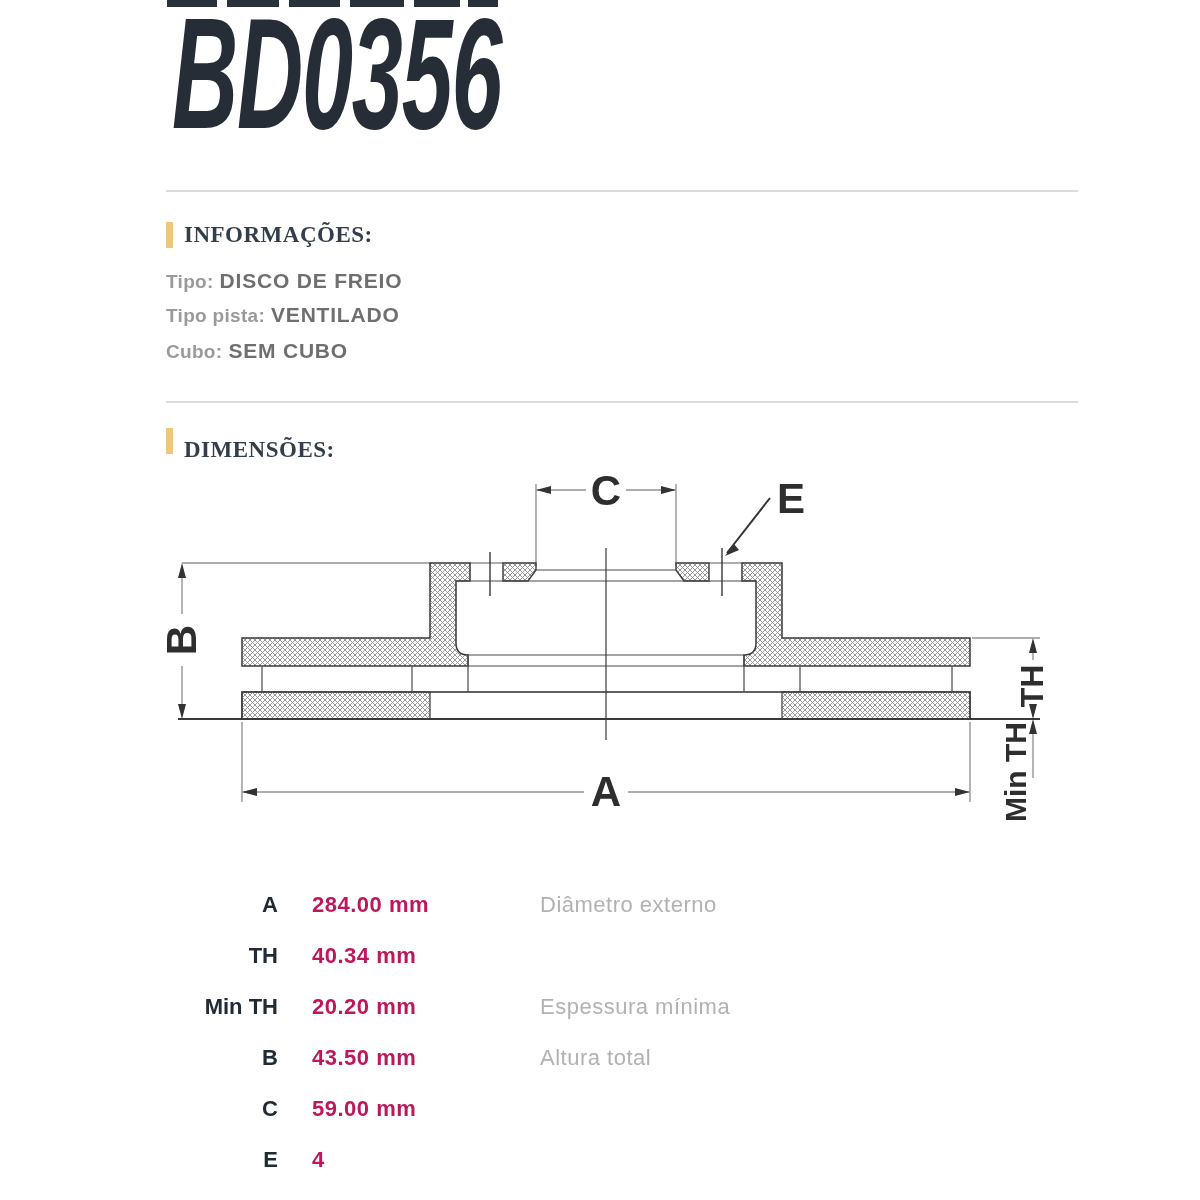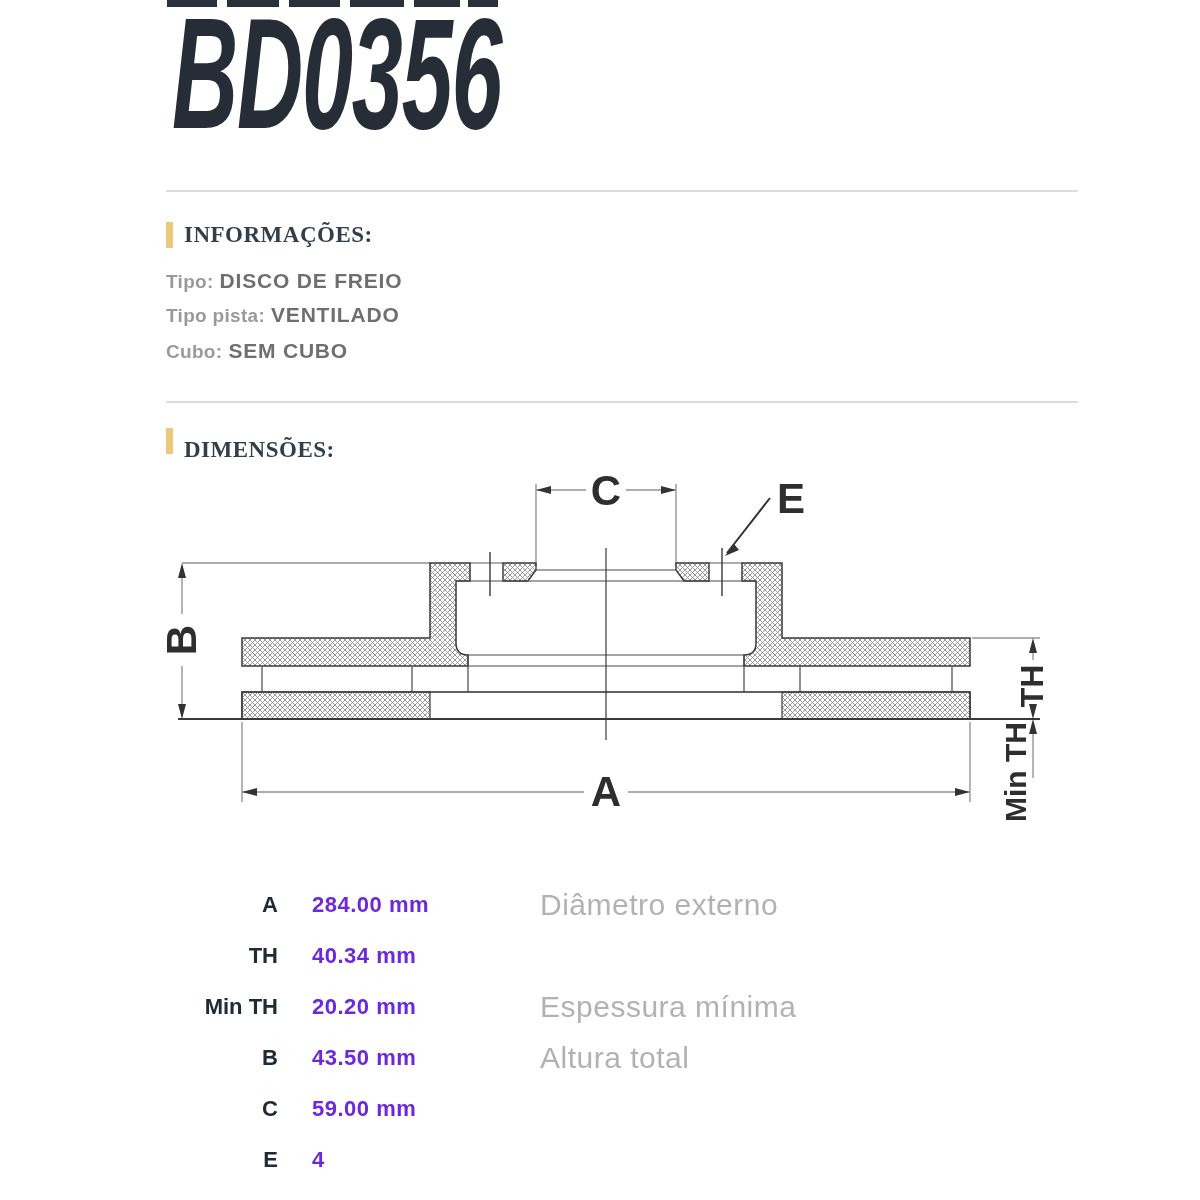--- a/index.html
+++ b/index.html
@@ -26,23 +26,23 @@
   }
   
   .info-row{position:absolute;left:166px;height:34px;line-height:34px;white-space:nowrap;}
   .info-label{font-size:19px;font-weight:600;color:#9a9a9a;letter-spacing:0.3px;text-align:right;}
   .info-value{font-size:21px;font-weight:bold;color:#6f6f6f;letter-spacing:0.8px;margin-left:6px;}
   
   .spec-table{position:absolute;left:150px;top:879px;width:900px;}
   .spec-row{position:relative;height:51px;line-height:51px;}
   .spec-key{position:absolute;left:0;width:128px;text-align:right;
     font-size:22px;font-weight:bold;color:#212b36;}
-  .spec-value{position:absolute;left:162px;font-size:22px;font-weight:bold;color:#6d28d9;
+  .spec-value{position:absolute;left:162px;font-size:22px;font-weight:bold;color:#be185d;
     letter-spacing:0.5px;}
-  .spec-desc{position:absolute;left:390px;font-size:30px;color:#b2b2b2;letter-spacing:0.5px;}
+  .spec-desc{position:absolute;left:390px;font-size:22px;color:#b2b2b2;letter-spacing:0.5px;}
   svg text{font-family:"Liberation Sans",sans-serif;}
 </style>
 </head>
 <body>
 
 <div>
   <div class="crop-dash" style="left:167px;width:50px;"></div>
   <div class="crop-dash" style="left:227px;width:52px;"></div>
   <div class="crop-dash" style="left:289px;width:51px;"></div>
   <div class="crop-dash" style="left:350px;width:54px;"></div>

